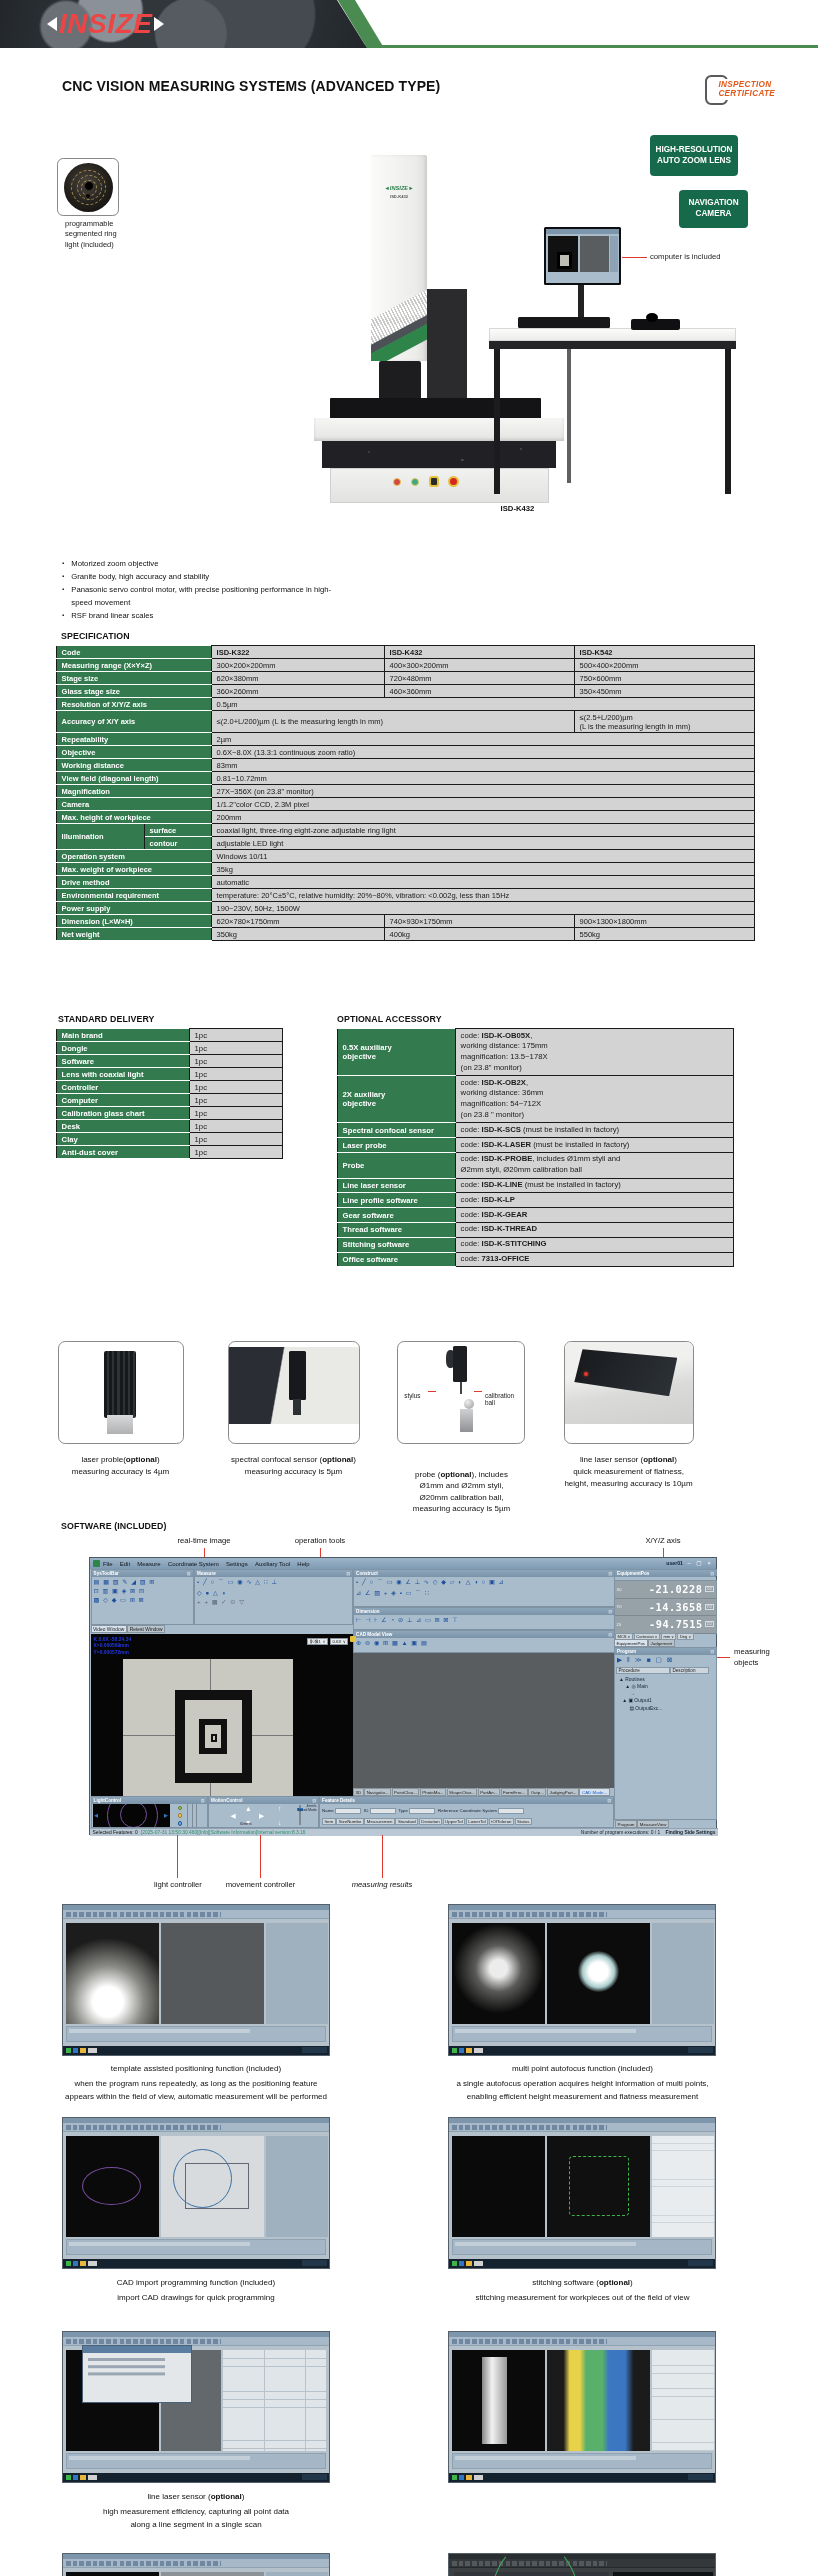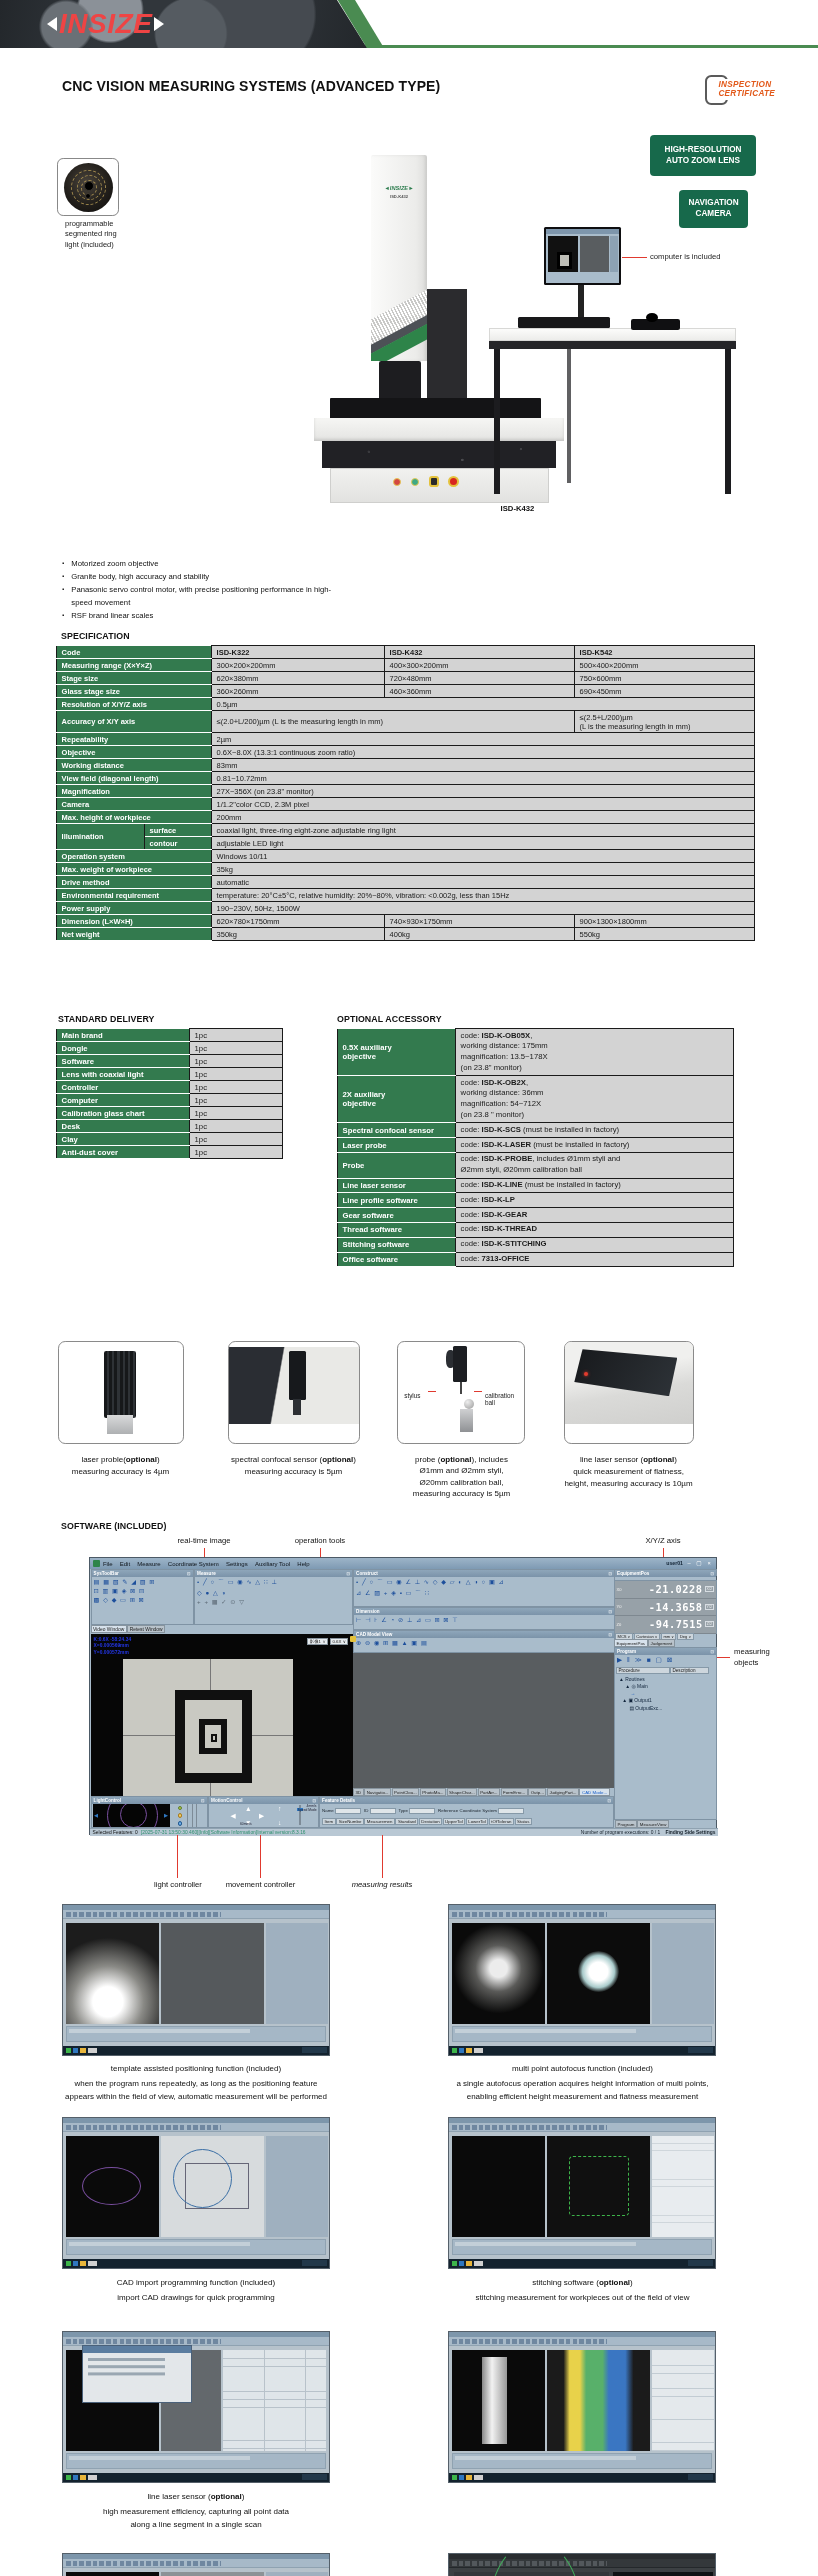--- a/index.html
+++ b/index.html
@@ -31,21 +31,21 @@
   #page-title{left:62px;top:78px;font-size:14px;font-weight:bold;letter-spacing:0.1px;}
 
   
   #cert{left:705px;top:75px;width:88px;height:32px;}
   #cert .bracket{position:absolute;left:0;top:0;width:23px;height:30px;border:2.6px solid #5a5a5a;border-radius:6.2px;}
   #cert .ctext{position:absolute;left:12.4px;top:4.1px;background:#fff;padding:1px 1px;
     color:#e2591a;font-weight:900;font-style:italic;font-size:8.2px;line-height:9.3px;letter-spacing:0.3px;}
 
   .badge{background:#17694b;color:#fff;font-weight:bold;text-align:center;border-radius:4.1px;
     display:flex;flex-direction:column;justify-content:center;font-size:8.2px;line-height:10.8px;}
-  #badge1{left:650px;top:135px;width:106px;height:41px;}
+  #badge1{left:650px;top:135px;width:88px;height:41px;}
   #badge2{left:679px;top:190px;width:69px;height:38px;}
 
   
   #ringbox{left:57px;top:158px;width:62px;height:58px;border:0.8px solid #888;border-radius:6.2px;background:#fff;}
   #ringlight{position:absolute;left:6.2px;top:4.1px;width:49px;height:49px;border-radius:50%;
     background:radial-gradient(circle at 45% 40%, #4a443c 0%, #221f1b 55%, #0c0b0a 100%);}
   .ring{position:absolute;border:0.8px dashed #b49a55;border-radius:50%;opacity:.85;}
   .ring.r1{left:7.2px;top:7.2px;width:35px;height:35px;}
   .ring.r2{left:12.4px;top:12.4px;width:25px;height:25px;}
   .ring.r3{left:17px;top:17px;width:15.5px;height:15.5px;}
@@ -433,21 +433,21 @@
         <tr>
           <th colspan="2">Stage size</th>
           <td>620×380mm</td>
           <td>720×480mm</td>
           <td>750×600mm</td>
         </tr>
         <tr>
           <th colspan="2">Glass stage size</th>
           <td>360×260mm</td>
           <td>460×360mm</td>
-          <td>690×450mm</td>
+          <td>350×450mm</td>
         </tr>
         <tr>
           <th colspan="2">Resolution of X/Y/Z axis</th>
           <td colspan="3">0.5µm</td>
         </tr>
         <tr>
           <th colspan="2">Accuracy of X/Y axis</th>
           <td colspan="2">≤(2.0+L/200)µm (L is the measuring length in mm)</td>
           <td>≤(2.5+L/200)µm
 (L is the measuring length in mm)</td>
@@ -660,21 +660,21 @@
 
   <div class="abs cap" id="cap1">
     <div class="t"><span>laser proble(</span><b>optional</b><span>)</span></div>
     <div class="l">measuring accuracy is 4µm</div>
   </div>
   <div class="abs cap" id="cap2">
     <div class="t"><span>spectral confocal sensor (</span><b>optional</b><span>)</span></div>
     <div class="l">measuring accuracy is 5µm</div>
   </div>
   <div class="abs cap" id="cap3">
-    <div class="t" style="margin-bottom:0;"><span>probe (</span><b>optional</b><span>), includes</span></div>
+    <div class="t" style="margin-bottom:0;margin-top:15px;"><span>probe (</span><b>optional</b><span>), includes</span></div>
     <div class="l">Ø1mm and Ø2mm styli,</div>
     <div class="l">Ø20mm calibration ball,</div>
     <div class="l">measuring accuracy is 5µm</div>
   </div>
   <div class="abs cap" id="cap4">
     <div class="t"><span>line laser sensor (</span><b>optional</b><span>)</span></div>
     <div class="l">quick measurement of flatness,</div>
     <div class="l">height, measuring accuracy is 10µm</div>
   </div>
 

